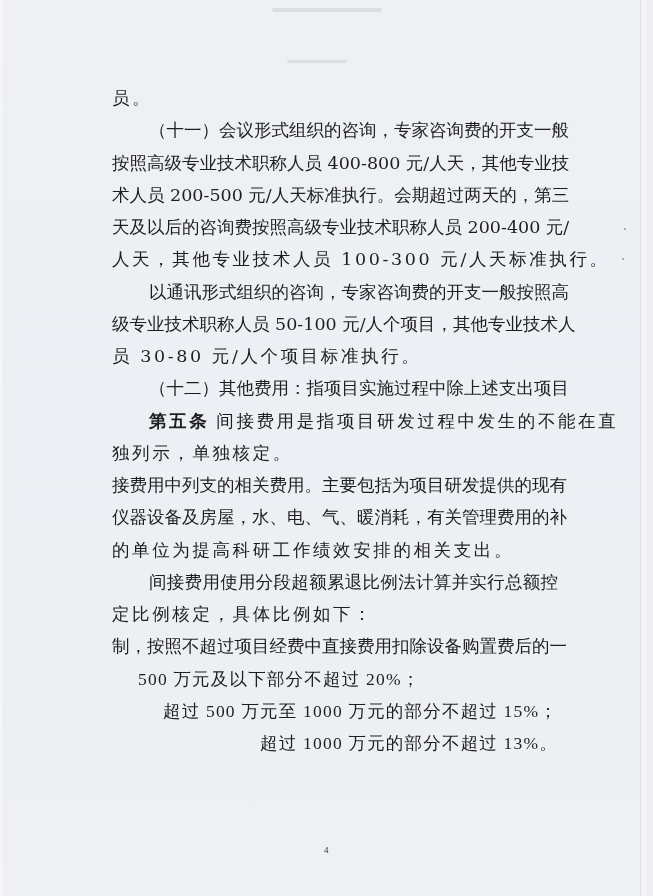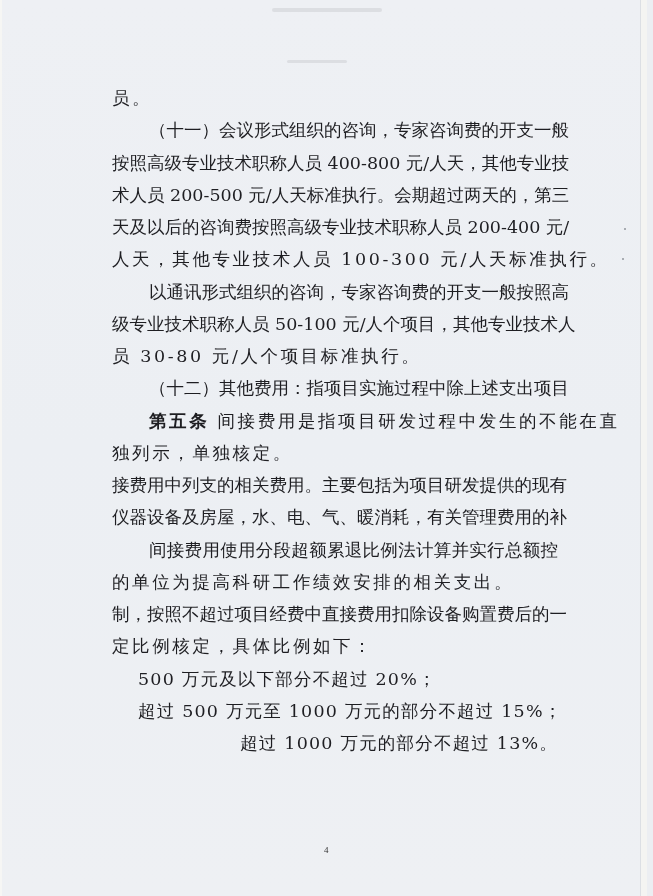--- a/index.html
+++ b/index.html
@@ -22,21 +22,21 @@
   .bleed {
     position: absolute; left: 270px; height: 4px; background: #d4d6da; border-radius: 2px; opacity: .7;
   }
   .text {
     position: absolute; left: 110px; top: 82px; width: 446px;
   }
   .line {
     height: 32.25px; line-height: 32.25px; font-size: 17.5px; white-space: nowrap;
     letter-spacing: 2.6px; overflow: visible;
   }
-  .line.indent { padding-left: 37px; }
+  .line.indent { padding-left: 37px; font-family: Liberation Serif, serif; }
   .line.justify { text-align: justify; text-align-last: justify; letter-spacing: 0; }
   .bold { font-weight: bold; }
   .pagenum {
     position: absolute; left: 322px; top: 845px; font-size: 9px; color: #333;
     font-family: "Liberation Serif", serif;
   }
   .speck { position: absolute; width: 2px; height: 2px; background: #a8acb2; }
 </style>
 </head>
 <body>
@@ -55,24 +55,24 @@
     <div class="line justify"><span>天及以后的咨询费按照高级专业技术职称人员 200-400 元/</span></div>
     <div class="line"><span>人天，其他专业技术人员 100-300 元/人天标准执行。</span></div>
     <div class="line indent justify"><span>以通讯形式组织的咨询，专家咨询费的开支一般按照高</span></div>
     <div class="line justify"><span>级专业技术职称人员 50-100 元/人个项目，其他专业技术人</span></div>
     <div class="line"><span>员 30-80 元/人个项目标准执行。</span></div>
     <div class="line indent justify"><span>（十二）其他费用：指项目实施过程中除上述支出项目</span></div>
     <div class="line indent"><span class="bold">第五条</span> <span>间接费用是指项目研发过程中发生的不能在直</span></div>
     <div class="line"><span>独列示，单独核定。</span></div>
     <div class="line justify"><span>接费用中列支的相关费用。主要包括为项目研发提供的现有</span></div>
     <div class="line justify"><span>仪器设备及房屋，水、电、气、暖消耗，有关管理费用的补</span></div>
+    <div class="line"><span>的单位为提高科研工作绩效安排的相关支出。</span></div>
     <div class="line indent justify"><span>间接费用使用分段超额累退比例法计算并实行总额控</span></div>
-    <div class="line"><span>的单位为提高科研工作绩效安排的相关支出。</span></div>
+    <div class="line"><span>定比例核定，具体比例如下：</span></div>
     <div class="line justify"><span>制，按照不超过项目经费中直接费用扣除设备购置费后的一</span></div>
-    <div class="line"><span>定比例核定，具体比例如下：</span></div>
     <div class="line indent" style="padding-left:26px;letter-spacing:1.2px;"><span>500 万元及以下部分不超过 20%；</span></div>
     <div class="line indent" style="padding-left:26px;letter-spacing:1.2px;text-align:right;"><span>超过 500 万元至 1000 万元的部分不超过 15%；</span></div>
     <div class="line indent" style="padding-left:26px;letter-spacing:1.2px;text-align:right;"><span>超过 1000 万元的部分不超过 13%。</span></div>
   </div>
 
   <div class="pagenum">4</div>
   <div class="rightedge"></div>
 </div>
 
 </body></html>

